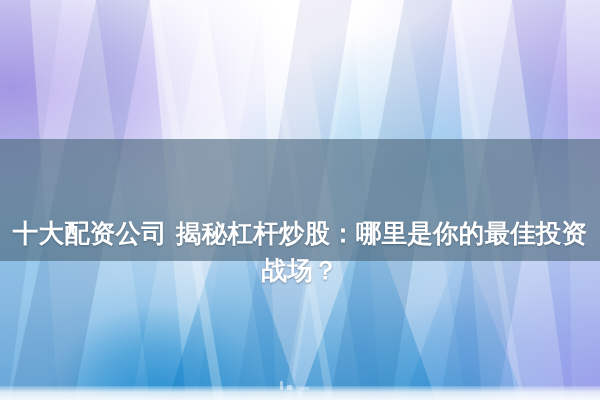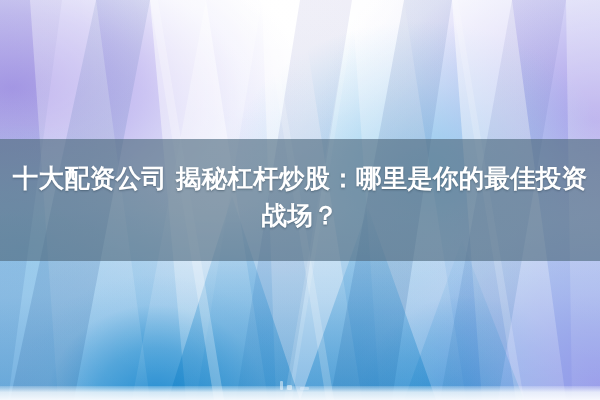--- a/index.html
+++ b/index.html
@@ -83,21 +83,21 @@
     backdrop-filter: saturate(0.85);
   }
 
   #caption-text {
     position: absolute;
     left: 0;
     right: 0;
     top: 139px;
     height: 150px;
     display: flex;
-    align-items: flex-start;
+    align-items: flex-end;
     justify-content: center;
     padding: 0;
     box-sizing: border-box;
   }
 
   #caption-text .title {
     width: 576px;
     margin: 21px 0 0 0;
     text-align: center;
     color: #ffffff;

